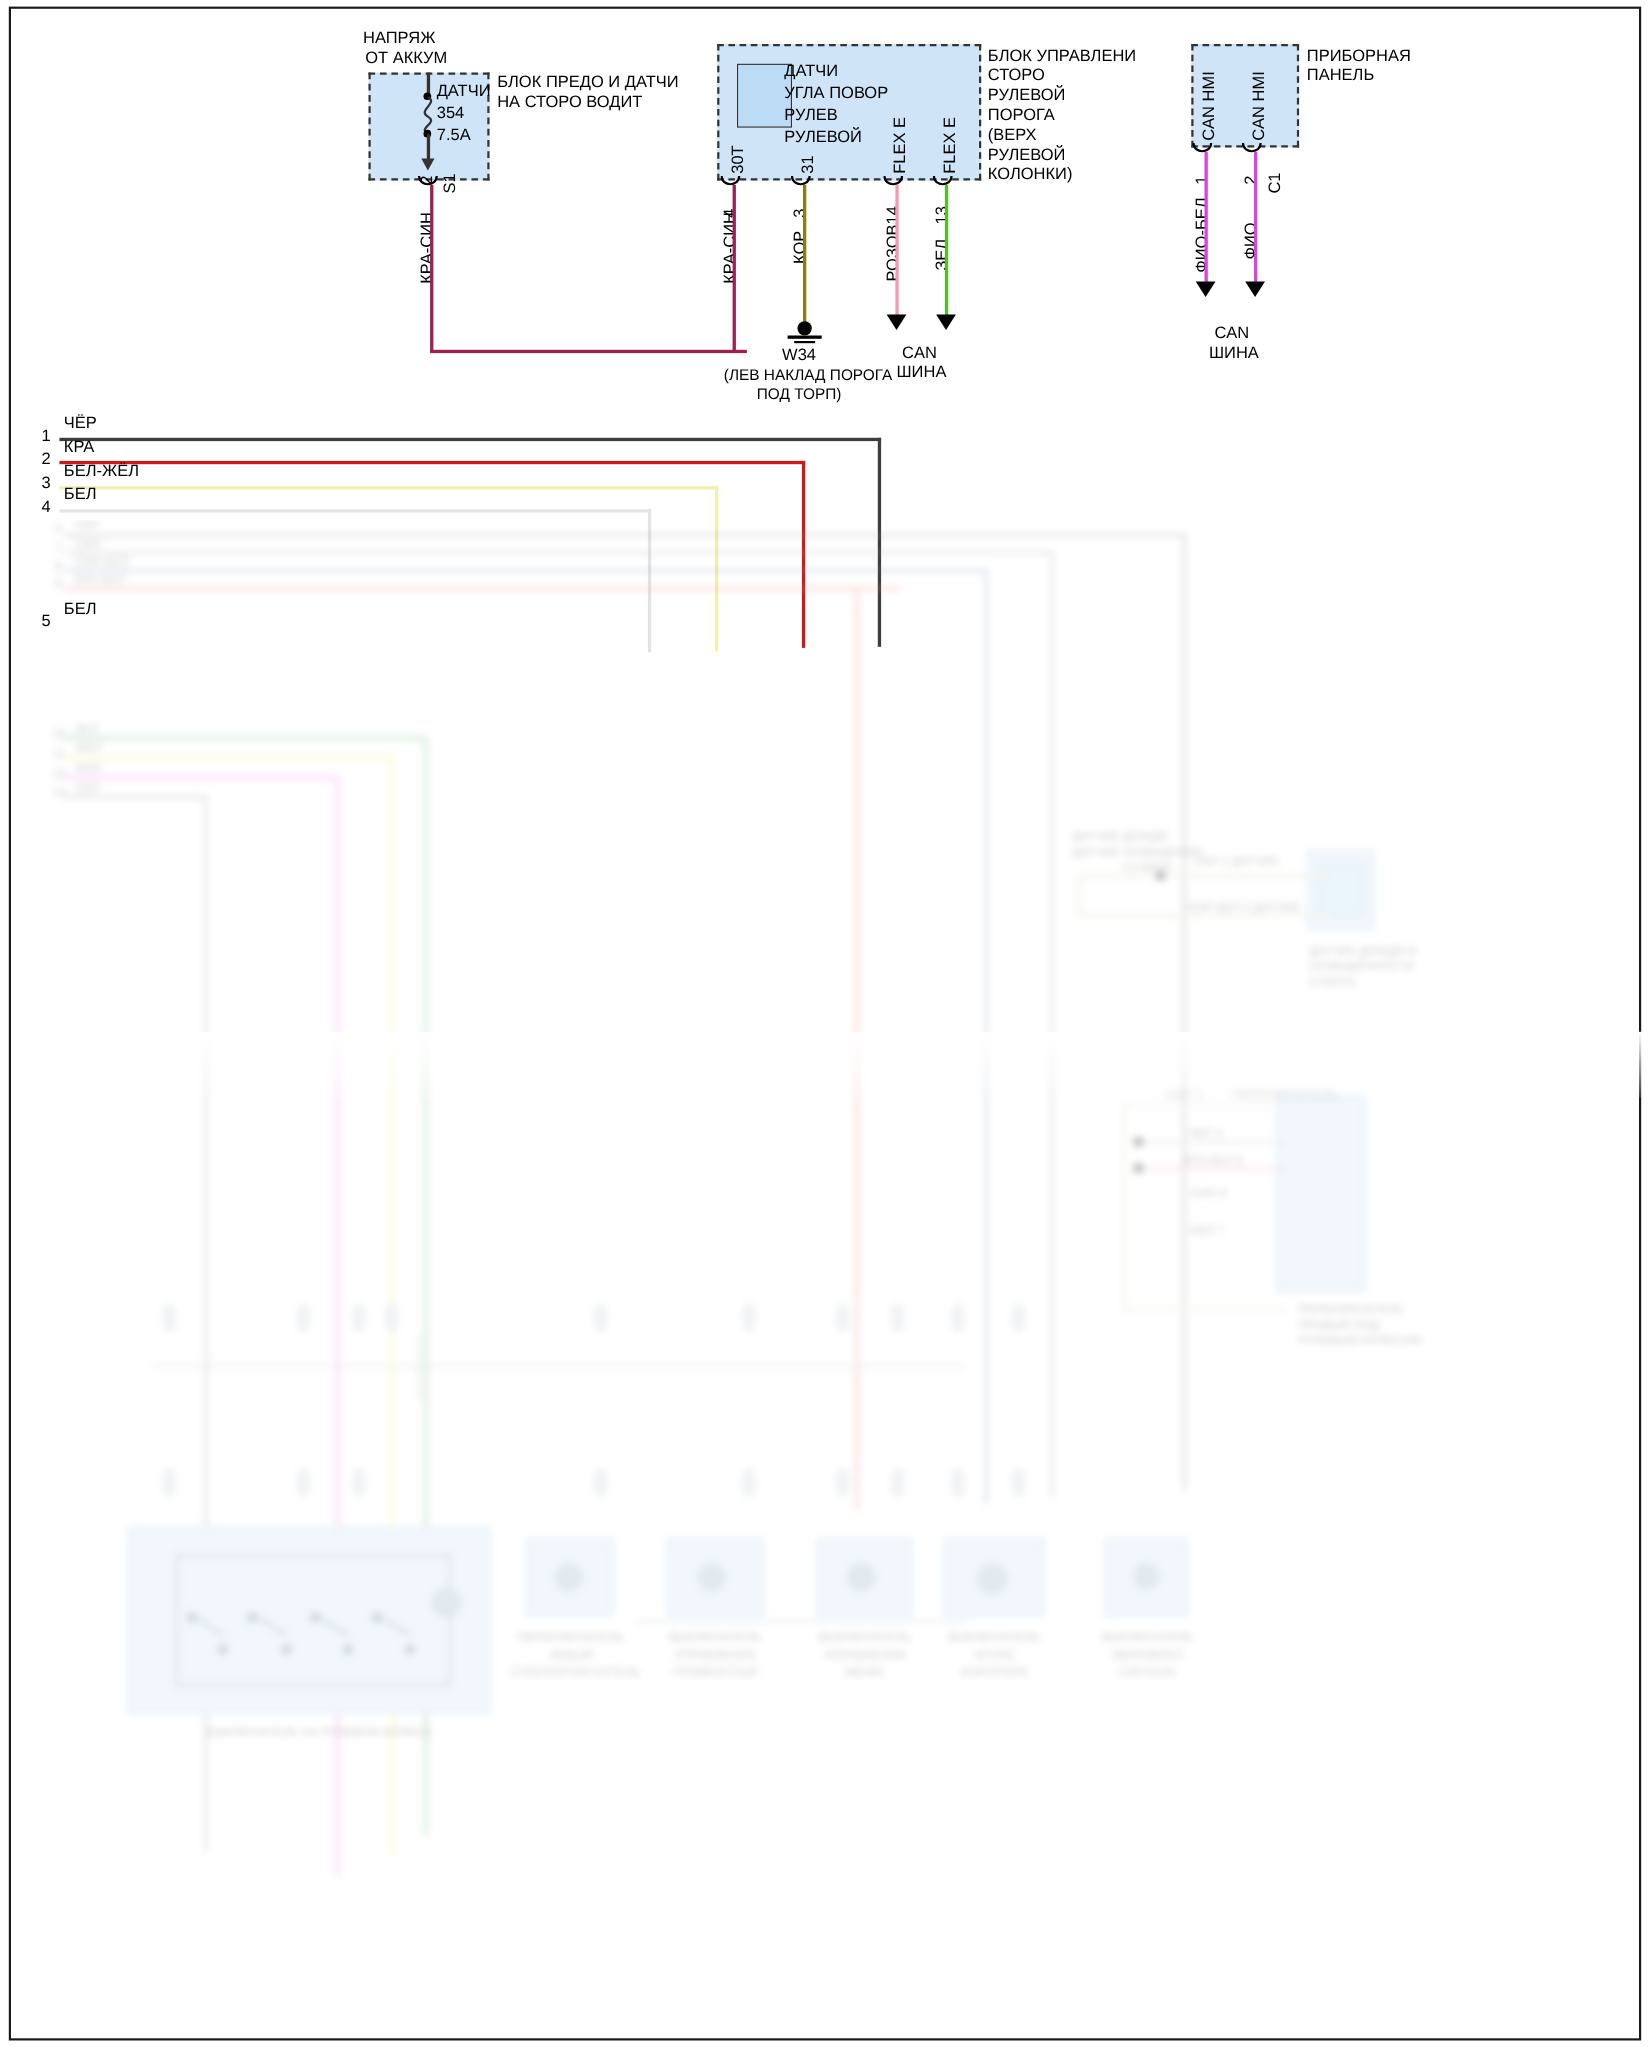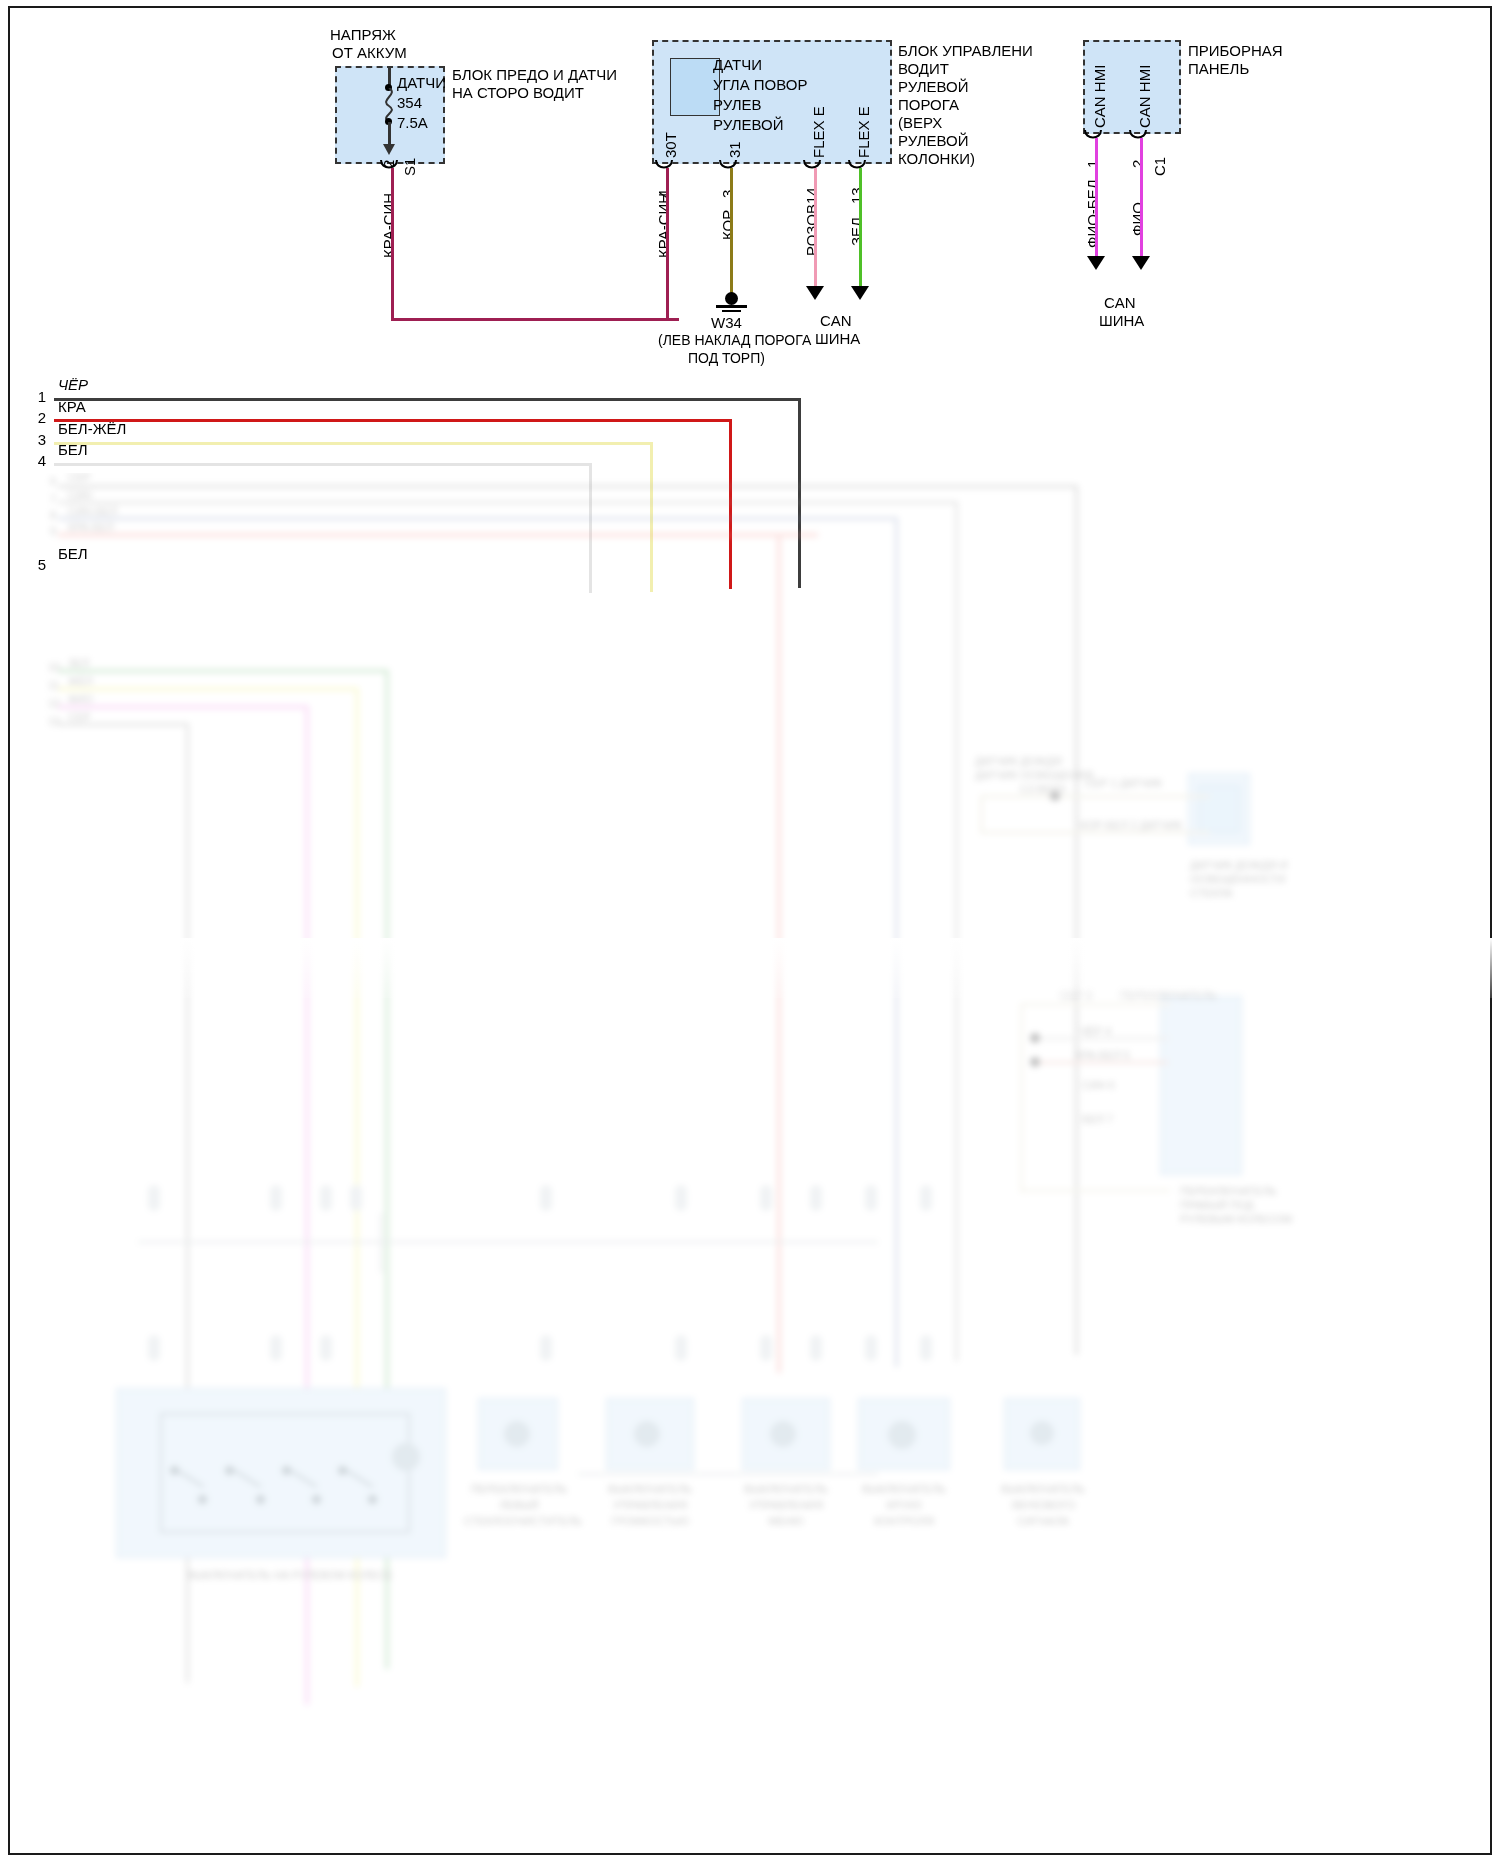--- a/index.html
+++ b/index.html
@@ -91,21 +91,21 @@
 
     <div class="module" style="left:642px;top:32px;width:240px;height:124px;"></div>
     <div class="innerbox" style="left:660px;top:50px;width:50px;height:58px;"></div>
 
     <div class="lbl" style="left:703px;top:48px;">ДАТЧИ</div>
     <div class="lbl" style="left:703px;top:68px;">УГЛА ПОВОР</div>
     <div class="lbl" style="left:703px;top:88px;">РУЛЕВ</div>
     <div class="lbl" style="left:703px;top:108px;">РУЛЕВОЙ</div>
 
     <div class="lbl" style="left:888px;top:34px;">БЛОК УПРАВЛЕНИ</div>
-    <div class="lbl" style="left:888px;top:52px;">ВОДИТ</div>
+    <div class="lbl" style="left:888px;top:52px;">СТОРО</div>
     <div class="lbl" style="left:888px;top:70px;">РУЛЕВОЙ</div>
     <div class="lbl" style="left:888px;top:88px;">ПОРОГА</div>
     <div class="lbl" style="left:888px;top:106px;">(ВЕРХ</div>
     <div class="lbl" style="left:888px;top:124px;">РУЛЕВОЙ</div>
     <div class="lbl" style="left:888px;top:142px;">КОЛОНКИ)</div>
 
     <div class="vlbl" style="left:652px;top:150px;">30T</div>
     <svg style="position:absolute;left:645px;top:152px;" width="20" height="12">
       <path d="M1 0 C 1 10, 17 10, 17 0" stroke="#000" stroke-width="2" fill="none"></path>
     </svg>
@@ -169,21 +169,21 @@
     <div class="vlbl" style="left:1119px;top:160px;">2</div>
     <div class="vlbl" style="left:1141px;top:168px;">C1</div>
     <div class="vlbl" style="left:1119px;top:228px;">ФИО</div>
     <div class="wire wv" style="left:1130px;top:130px;height:120px;background:#e140e0;"></div>
     <div class="arrowdown" style="left:1122px;top:248px;"></div>
 
     <div class="lbl" style="left:1094px;top:286px;">CAN</div>
     <div class="lbl" style="left:1089px;top:304px;">ШИНА</div>
 
     <div class="num" style="left:14px;top:380px;">1</div>
-    <div class="lbl" style="left:48px;top:368px;font-style:italic;">ЧЁР</div>
+    <div class="lbl" style="left:48px;top:368px;">ЧЁР</div>
     <div class="wire wh" style="left:44px;top:390px;width:747px;background:#3d3d3d;height:3px;"></div>
     <div class="wire wv" style="left:788px;top:390px;height:190px;background:#3d3d3d;width:3px;"></div>
 
     <div class="num" style="left:14px;top:401px;">2</div>
     <div class="lbl" style="left:48px;top:390px;">КРА</div>
     <div class="wire wh" style="left:44px;top:411px;width:678px;background:#d01818;height:3px;"></div>
     <div class="wire wv" style="left:719px;top:411px;height:170px;background:#d01818;width:3px;"></div>
 
     <div class="num" style="left:14px;top:423px;">3</div>
     <div class="lbl" style="left:48px;top:412px;">БЕЛ-ЖЁЛ</div>

